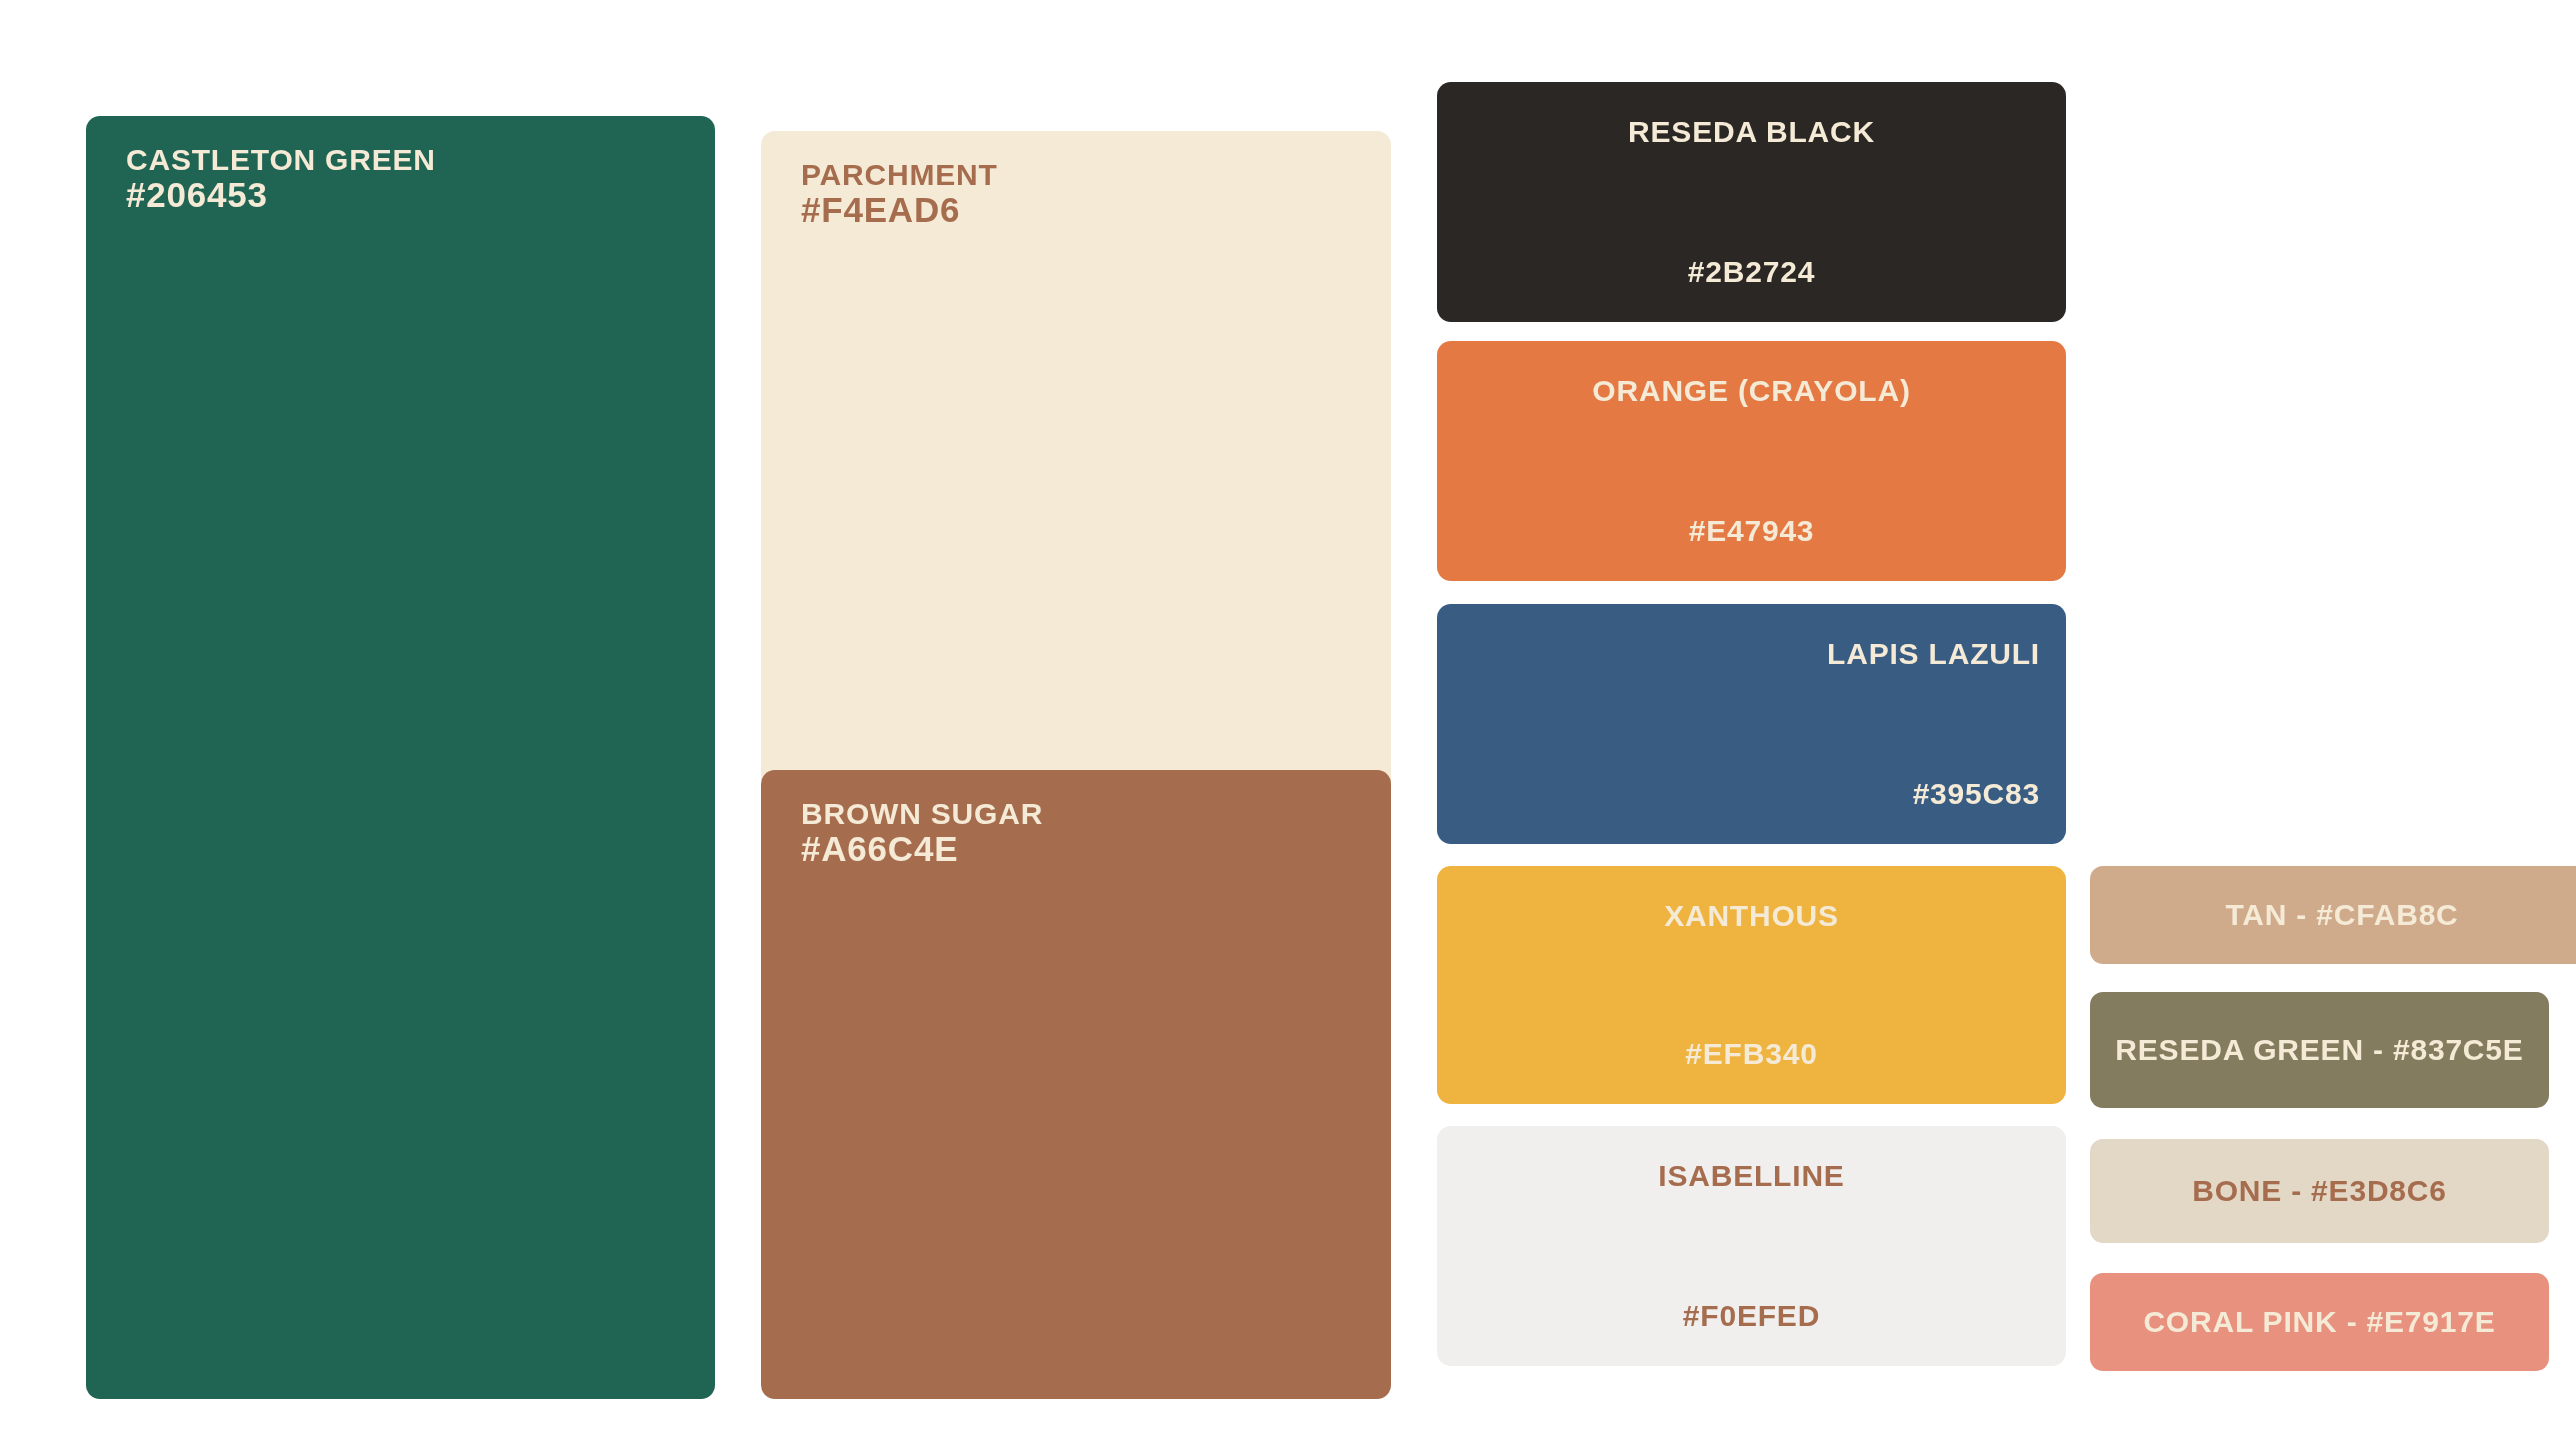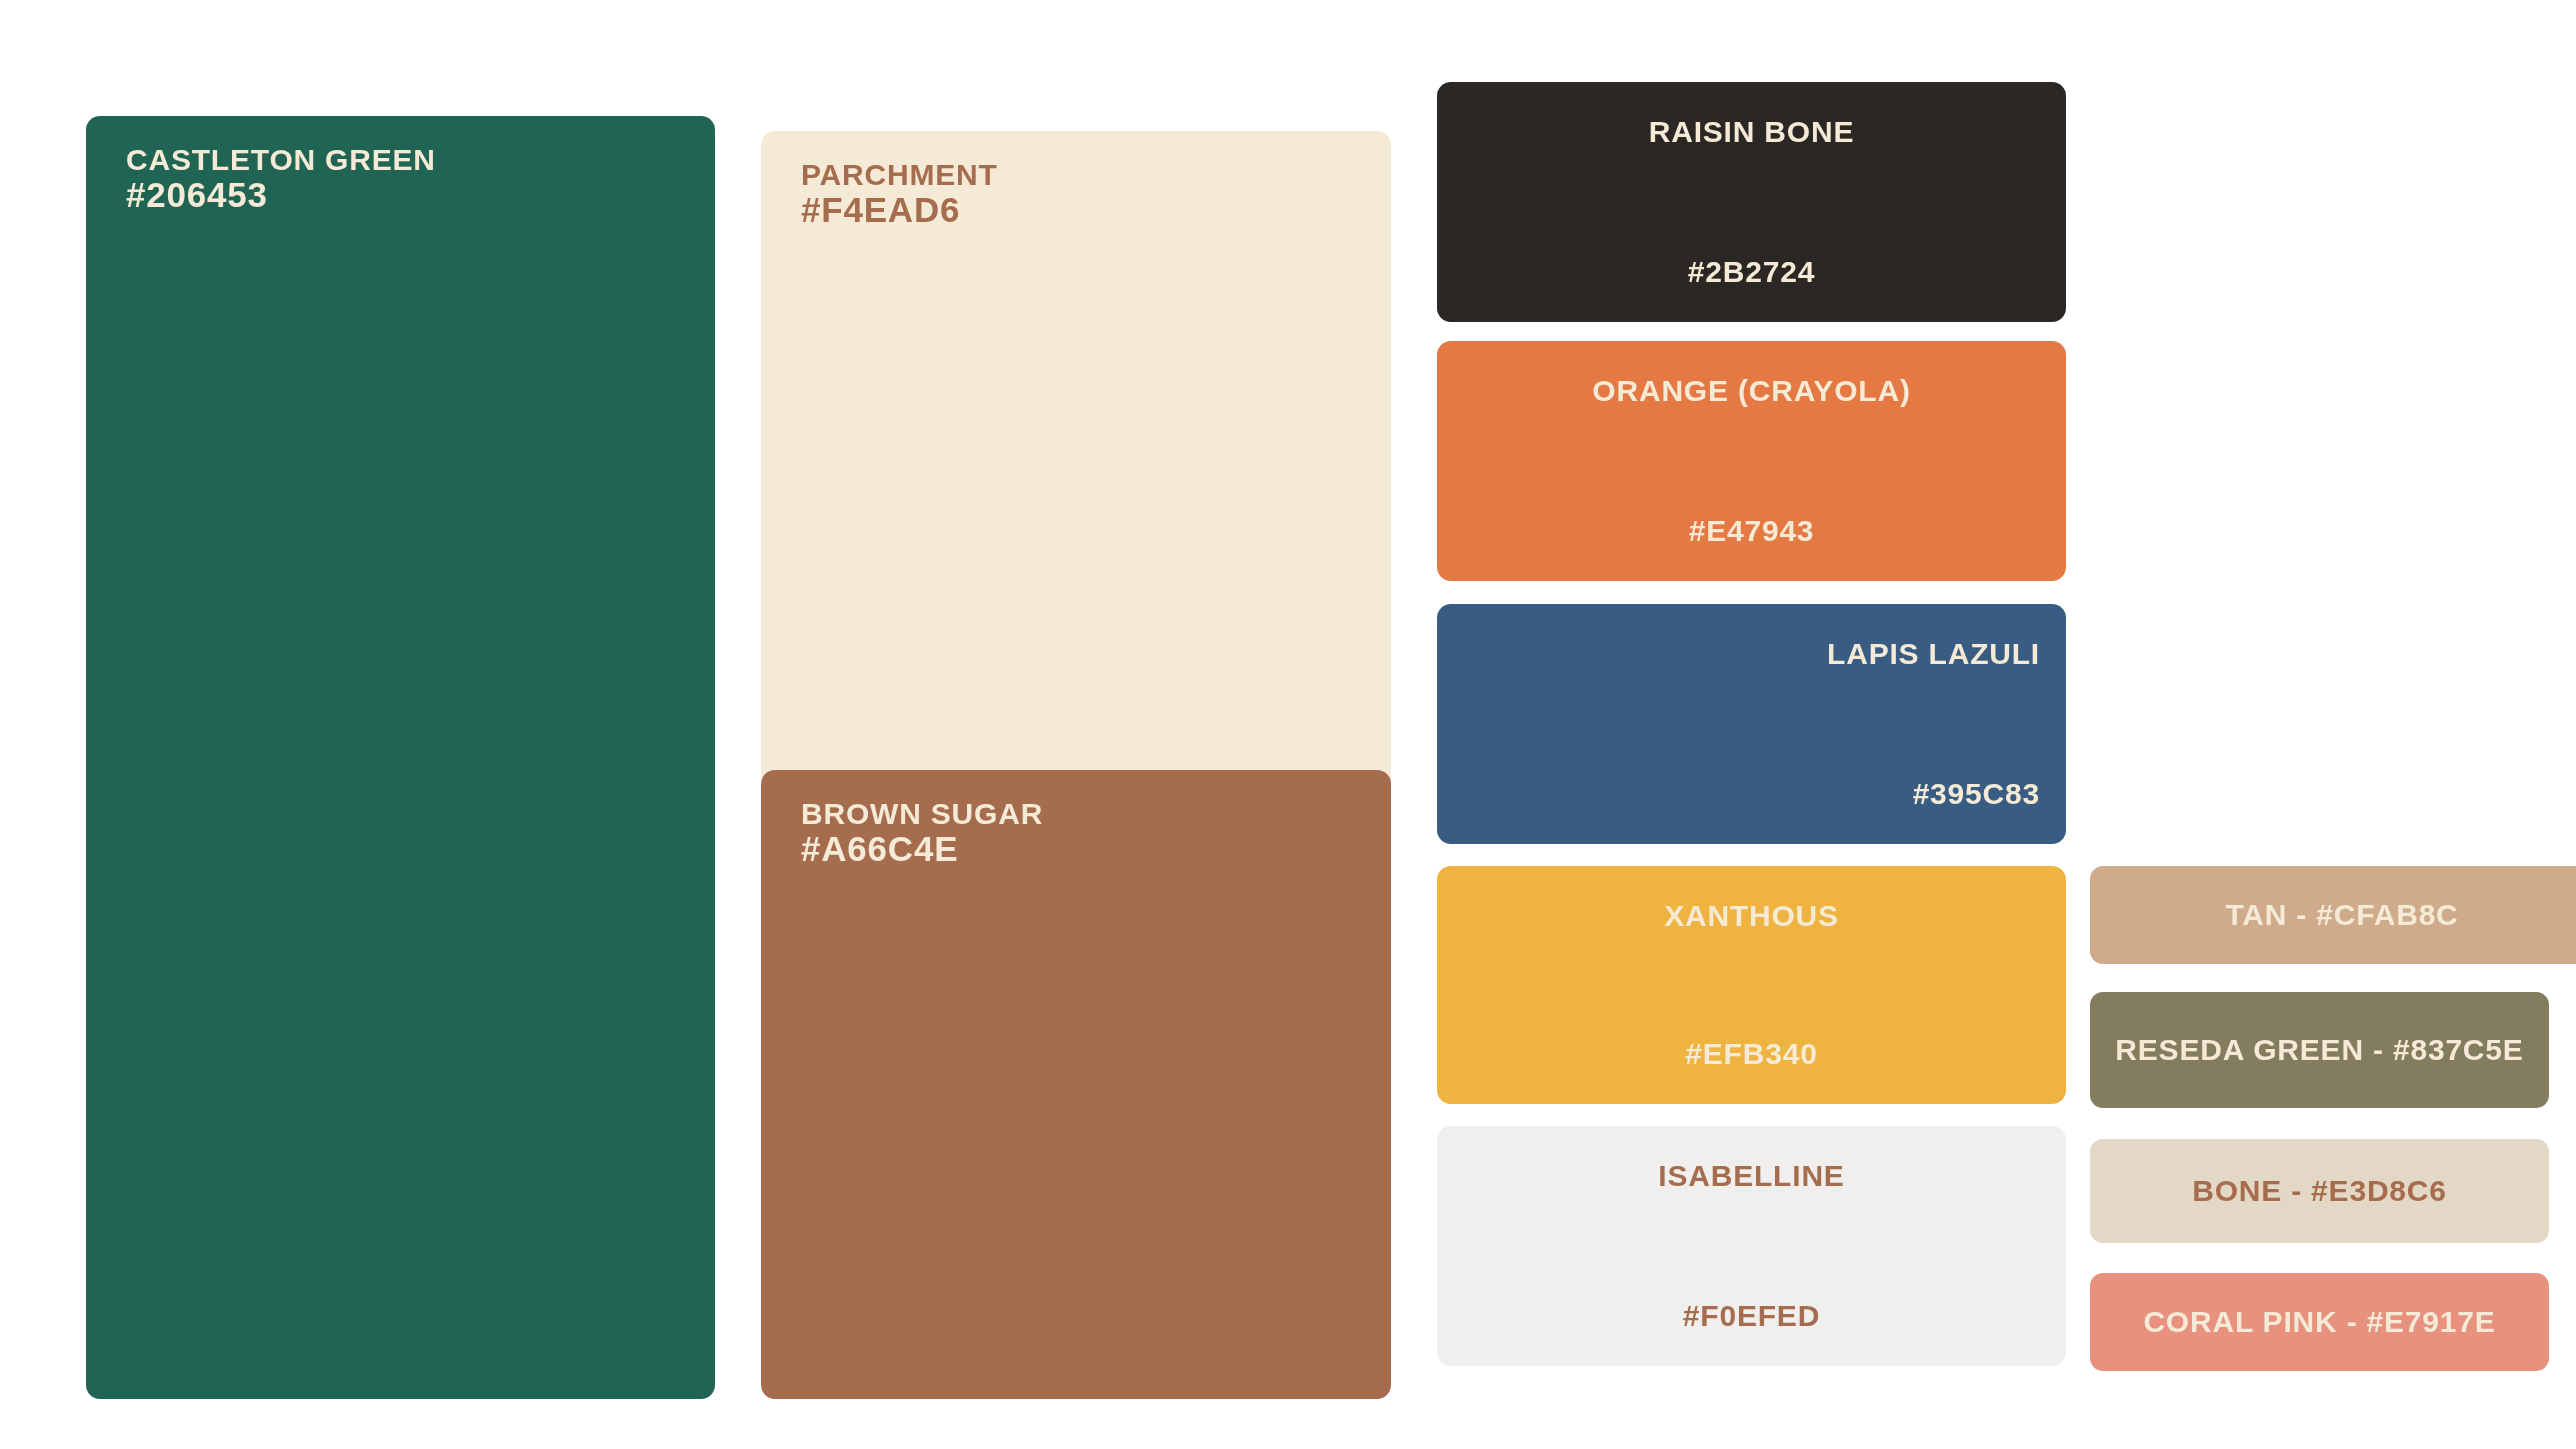--- a/index.html
+++ b/index.html
@@ -119,21 +119,21 @@
     <div class="swatch-name">PARCHMENT</div>
     <div class="swatch-hex">#F4EAD6</div>
   </div>
 
   <div class="swatch align-left" id="swatch-brown-sugar" style="background-color: rgb(166, 108, 78); color: rgb(244, 234, 214);">
     <div class="swatch-name">BROWN SUGAR</div>
     <div class="swatch-hex">#A66C4E</div>
   </div>
 
   <div class="swatch align-center" id="swatch-raisin-black" style="background-color: rgb(43, 39, 36); color: rgb(244, 234, 214);">
-    <div class="swatch-name">RAISIN BONE</div>
+    <div class="swatch-name">RESEDA BLACK</div>
     <div class="swatch-hex">#2B2724</div>
   </div>
 
   <div class="swatch align-center" id="swatch-orange-crayola" style="background-color: rgb(228, 121, 67); color: rgb(244, 234, 214);">
     <div class="swatch-name">ORANGE (CRAYOLA)</div>
     <div class="swatch-hex">#E47943</div>
   </div>
 
   <div class="swatch align-center" id="swatch-lapis-lazuli" style="background-color: rgb(57, 92, 131); color: rgb(244, 234, 214); align-items: flex-end;">
     <div class="swatch-name">LAPIS LAZULI</div>

